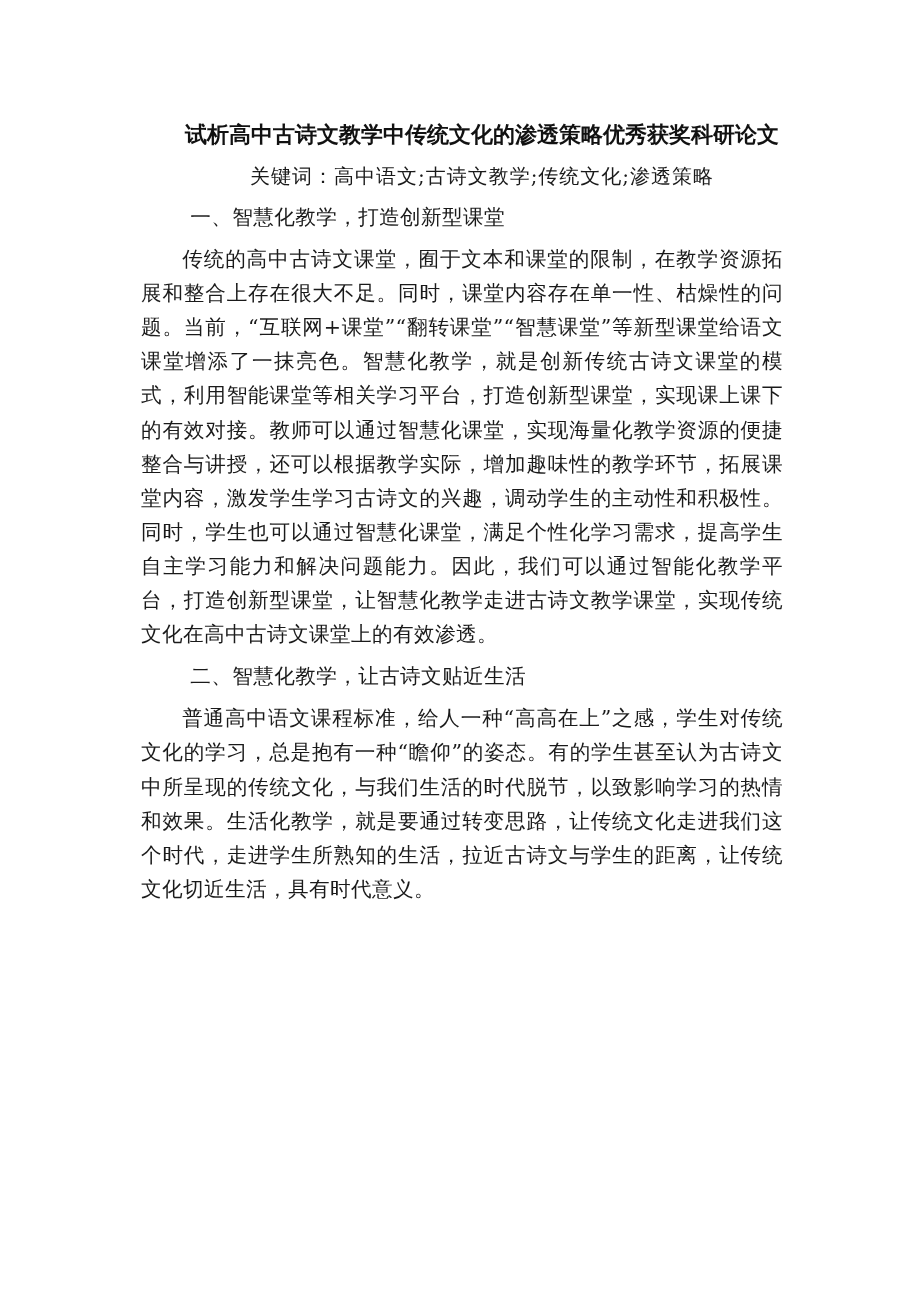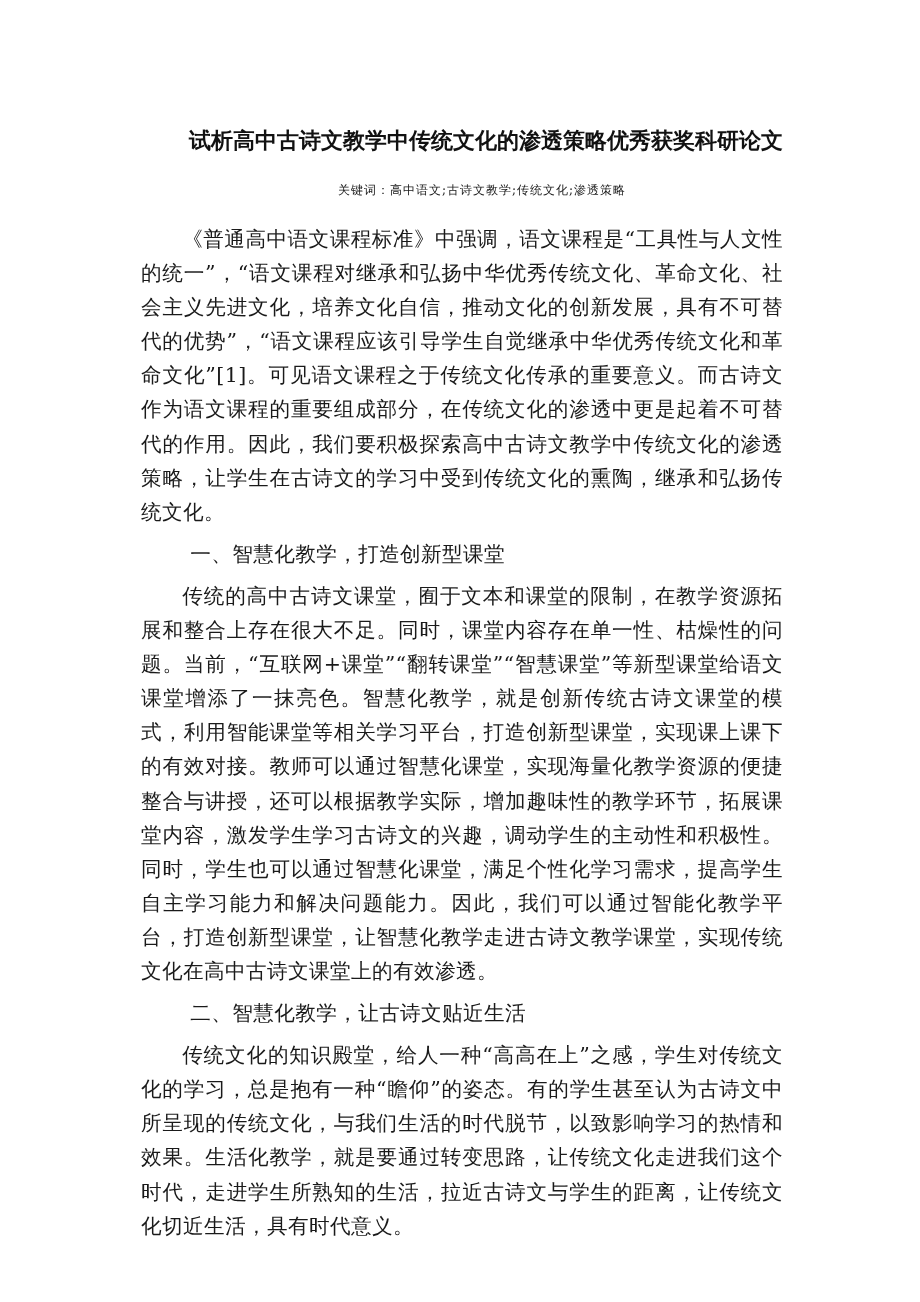--- a/index.html
+++ b/index.html
@@ -18,33 +18,33 @@
       position: absolute;
       left: 141px;
       top: 116px;
       width: 642px;
     }
     .title {
       font-family: "DejaVu Sans", "Liberation Sans", sans-serif;
       font-size: 22px;
       line-height: 34px;
       text-align: center;
-      margin: 8px;
+      margin: 2px;
       padding-left: 40px;
       letter-spacing: 0px;
       white-space: nowrap;
       color: #111;
     }
     .keywords {
       font-family: "DejaVu Serif", "Liberation Serif", serif;
-      font-size: 12px;
+      font-size: 20px;
       line-height: 32px;
       text-align: center;
       padding-left: 40px;
-      margin: 16px;
+      margin: 8px;
       white-space: nowrap;
       letter-spacing: 1px;
       color: #1a1a1a;
     }
     .para {
       font-family: "DejaVu Serif", "Liberation Serif", serif;
       font-size: 20.6px;
       line-height: 34.1px;
       text-indent: 2em;
       margin: 0;
@@ -62,18 +62,17 @@
       letter-spacing: 0.4px;
       color: #1a1a1a;
     }
   </style>
 </head>
 <body>
 
 <div class="page">
   <h1 class="title">试析高中古诗文教学中传统文化的渗透策略优秀获奖科研论文</h1>
   <p class="keywords">关键词：高中语文;古诗文教学;传统文化;渗透策略</p>
-  <p class="para">《普通高中语文课程标准》中强调，语文课程是“工具性与人文性的统一”，“语文课程对继承和弘扬中华优秀传统文化、革命文化、社会主义先进文化，培养文化自信，推动文化的创新发展，具有不可替代的优势”，“语文课程应该引导学生自觉继承中华优秀传统文化和革命文化”[1]。可见语文课程之于传统文化传承的重要意义。而古诗文作为语文课程的重要组成部分，在传统文化的渗透中更是起着不可替代的作用。因此，我们要积极探索高中古诗文教学中传统文化的渗透策略，让学生在古诗文的学习中受到传统文化的熏陶，继承和弘扬传统文化。</p>
   <p class="heading">一、智慧化教学，打造创新型课堂</p>
   <p class="para">传统的高中古诗文课堂，囿于文本和课堂的限制，在教学资源拓展和整合上存在很大不足。同时，课堂内容存在单一性、枯燥性的问题。当前，“互联网+课堂”“翻转课堂”“智慧课堂”等新型课堂给语文课堂增添了一抹亮色。智慧化教学，就是创新传统古诗文课堂的模式，利用智能课堂等相关学习平台，打造创新型课堂，实现课上课下的有效对接。教师可以通过智慧化课堂，实现海量化教学资源的便捷整合与讲授，还可以根据教学实际，增加趣味性的教学环节，拓展课堂内容，激发学生学习古诗文的兴趣，调动学生的主动性和积极性。同时，学生也可以通过智慧化课堂，满足个性化学习需求，提高学生自主学习能力和解决问题能力。因此，我们可以通过智能化教学平台，打造创新型课堂，让智慧化教学走进古诗文教学课堂，实现传统文化在高中古诗文课堂上的有效渗透。</p>
   <p class="heading">二、智慧化教学，让古诗文贴近生活</p>
-  <p class="para">传统文化的知识殿堂，给人一种“高高在上”之感，学生对传统文化的学习，总是抱有一种“瞻仰”的姿态。有的学生甚至认为古诗文中所呈现的传统文化，与我们生活的时代脱节，以致影响学习的热情和效果。生活化教学，就是要通过转变思路，让传统文化走进我们这个时代，走进学生所熟知的生活，拉近古诗文与学生的距离，让传统文化切近生活，具有时代意义。</p>
+  <p class="para">普通高中语文课程标准，给人一种“高高在上”之感，学生对传统文化的学习，总是抱有一种“瞻仰”的姿态。有的学生甚至认为古诗文中所呈现的传统文化，与我们生活的时代脱节，以致影响学习的热情和效果。生活化教学，就是要通过转变思路，让传统文化走进我们这个时代，走进学生所熟知的生活，拉近古诗文与学生的距离，让传统文化切近生活，具有时代意义。</p>
 </div>
 
 </body></html>

